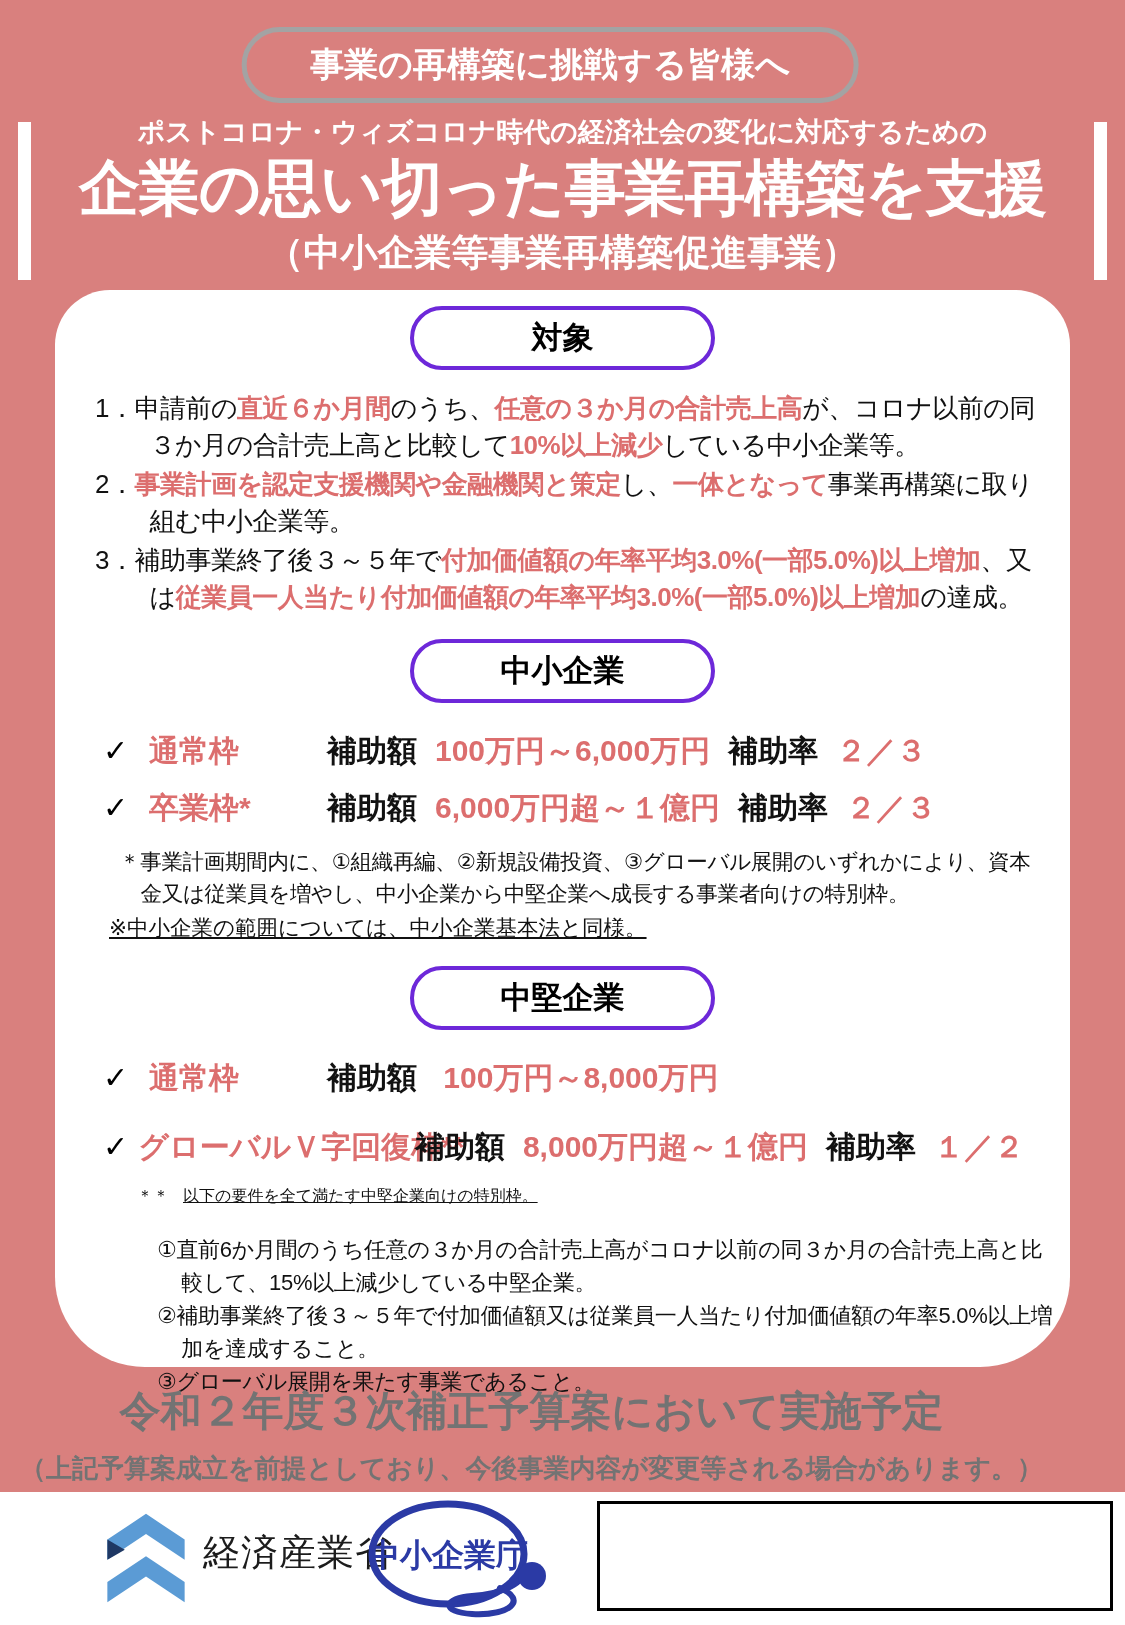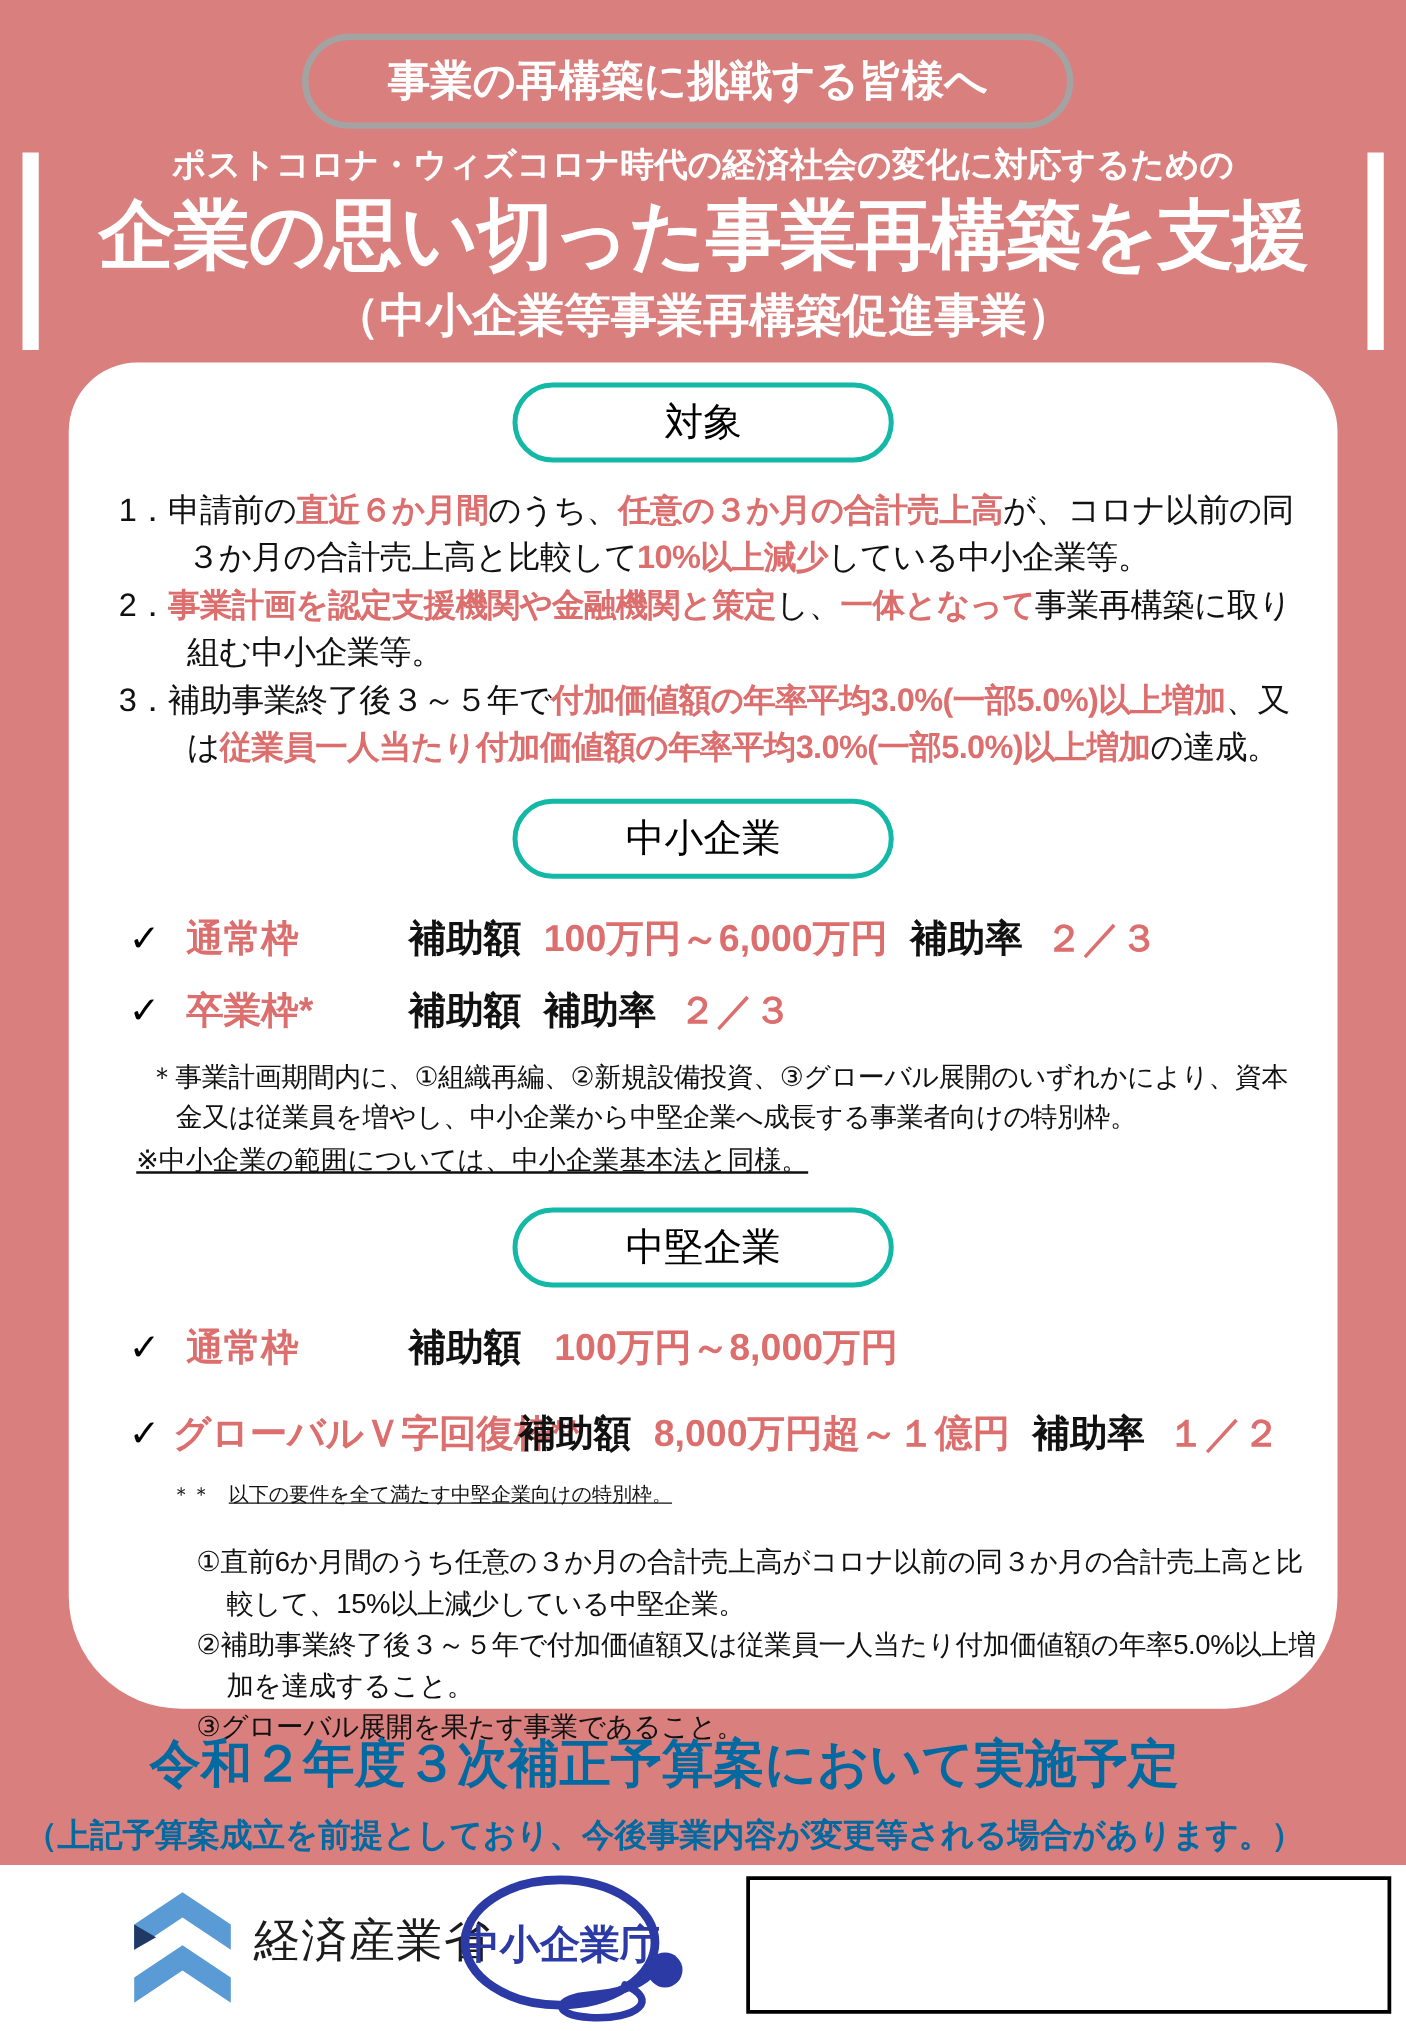--- a/index.html
+++ b/index.html
@@ -27,22 +27,22 @@
   .title-bar.right{left:1094px;}
 
   
   .card{
     position:absolute;left:55px;top:290px;width:1015px;height:1077px;
     background:#fff;border-radius:55px 55px 90px 90px;
     box-sizing:border-box;padding:16px 28px 0 28px;color:#111;
   }
   .pill{
     display:block;margin:0 auto;width:max-content;min-width:165px;text-align:center;
-    border:4px solid #14b8a6;border-radius:44px;background:#fff;
-    padding:7px 66px;font-size:31px;font-weight:normal;color:#000;
+    border:4px solid #6d28d9;border-radius:44px;background:#fff;
+    padding:7px 66px;font-size:31px;font-weight:bold;color:#000;
   }
   .intro{
     margin:24px 6px 0 6px;font-size:26.5px;font-weight:bold;line-height:1.45;color:#0a0a0a;
     letter-spacing:-0.5px;
   }
   .numlist{margin:20px 0 0 12px;font-size:26px;line-height:1.42;color:#111;letter-spacing:-0.5px;}
   .numlist .item{padding-left:2.1em;text-indent:-2.1em;margin-top:2px;}
   .numlist .red{font-weight:bold;}
 
   .pill-sme{margin-top:24px;}
@@ -71,21 +71,21 @@
   .fnote2{margin:2px 0 0 26px;font-size:21.5px;color:#111;text-decoration:underline;font-weight:500;}
 
   .dfnote{margin:18px 0 0 54px;font-size:16px;color:#111;font-weight:500;}
   .dfnote .marker{margin-right:14px;text-decoration:none;}
   .dfnote .uline{text-decoration:underline;}
 
   .conds{margin:26px 0 0 74px;font-size:22px;line-height:1.5;color:#111;font-weight:500;letter-spacing:-0.3px;width:900px;}
   .conds .citem{padding-left:1.1em;text-indent:-1.1em;}
 
   
-  .budget{position:absolute;left:0;top:1384px;width:1063px;text-align:center;color:#0369a1;}
+  .budget{position:absolute;left:0;top:1384px;width:1063px;text-align:center;color:#737373;}
   .budget-l1{font-size:41px;font-weight:bold;}
   .budget-l2{font-size:26px;font-weight:bold;margin-top:12px;}
 
   
   .footer{position:absolute;left:0;top:1492px;width:1125px;height:133px;background:#fff;}
   .meti{position:absolute;left:100px;top:18px;width:92px;height:96px;}
   .meti-label{position:absolute;left:203px;top:36px;font-size:37px;color:#1c1c1c;font-weight:500;letter-spacing:1px;}
   .sme-agency{position:absolute;left:360px;top:4px;width:205px;height:128px;}
   .contact-box{
     position:absolute;left:597px;top:9px;width:516px;height:110px;
@@ -125,20 +125,21 @@
     <span class="lbl">補助額</span>
     <span class="val">100万円～6,000万円</span>
     <span class="lbl">補助率</span>
     <span class="val">２／３</span>
   </div>
 
   <div class="grant-row row2">
     <span class="check">✓</span>
     <span class="frame-label">卒業枠*</span>
     <span class="lbl">補助額</span>
+    <span class="val">6,000万円超～１億円</span>
     <span class="lbl">補助率</span>
     <span class="val">２／３</span>
   </div>
 
   <div class="fnote">
     <div class="hang">＊事業計画期間内に、①組織再編、②新規設備投資、③グローバル展開のいずれかにより、資本金又は従業員を増やし、中小企業から中堅企業へ成長する事業者向けの特別枠。</div>
   </div>
   <div class="fnote2">※中小企業の範囲については、中小企業基本法と同様。</div>
 
   <div class="pill pill-mid">中堅企業</div>

